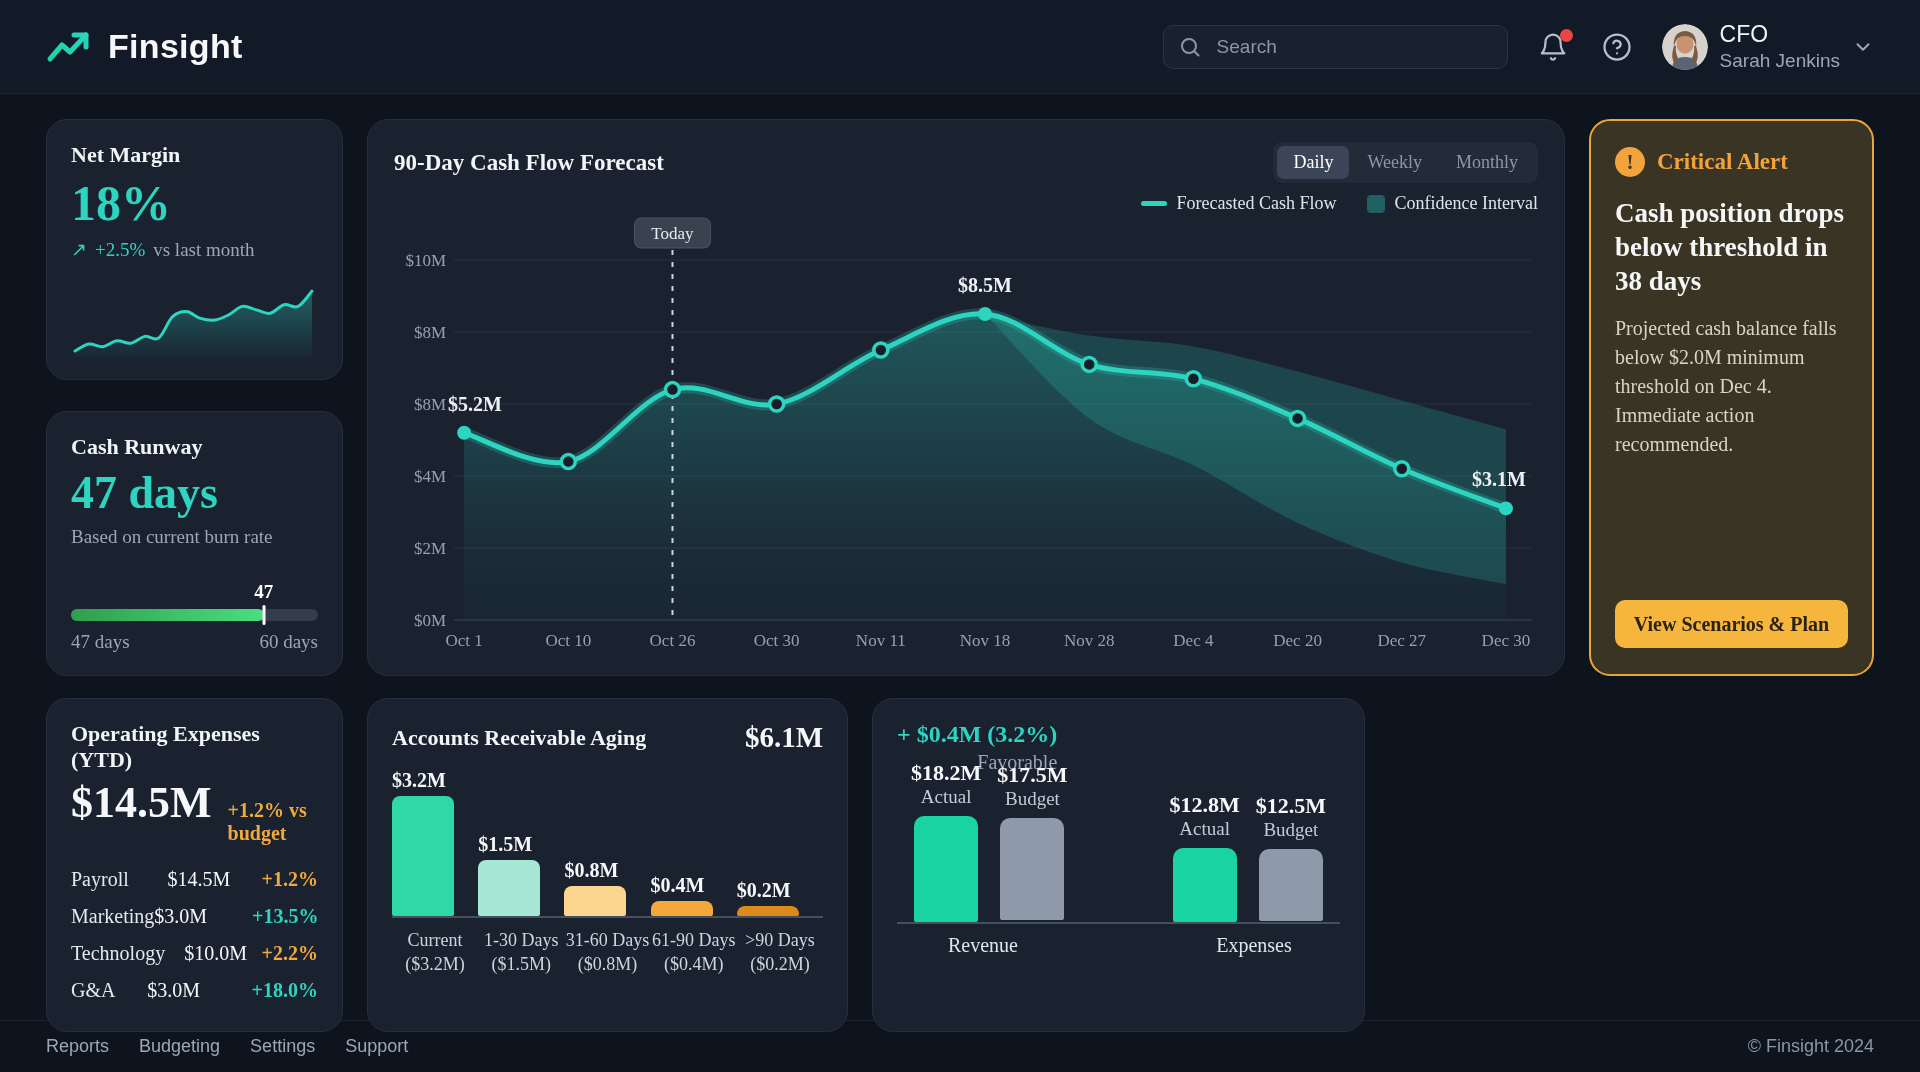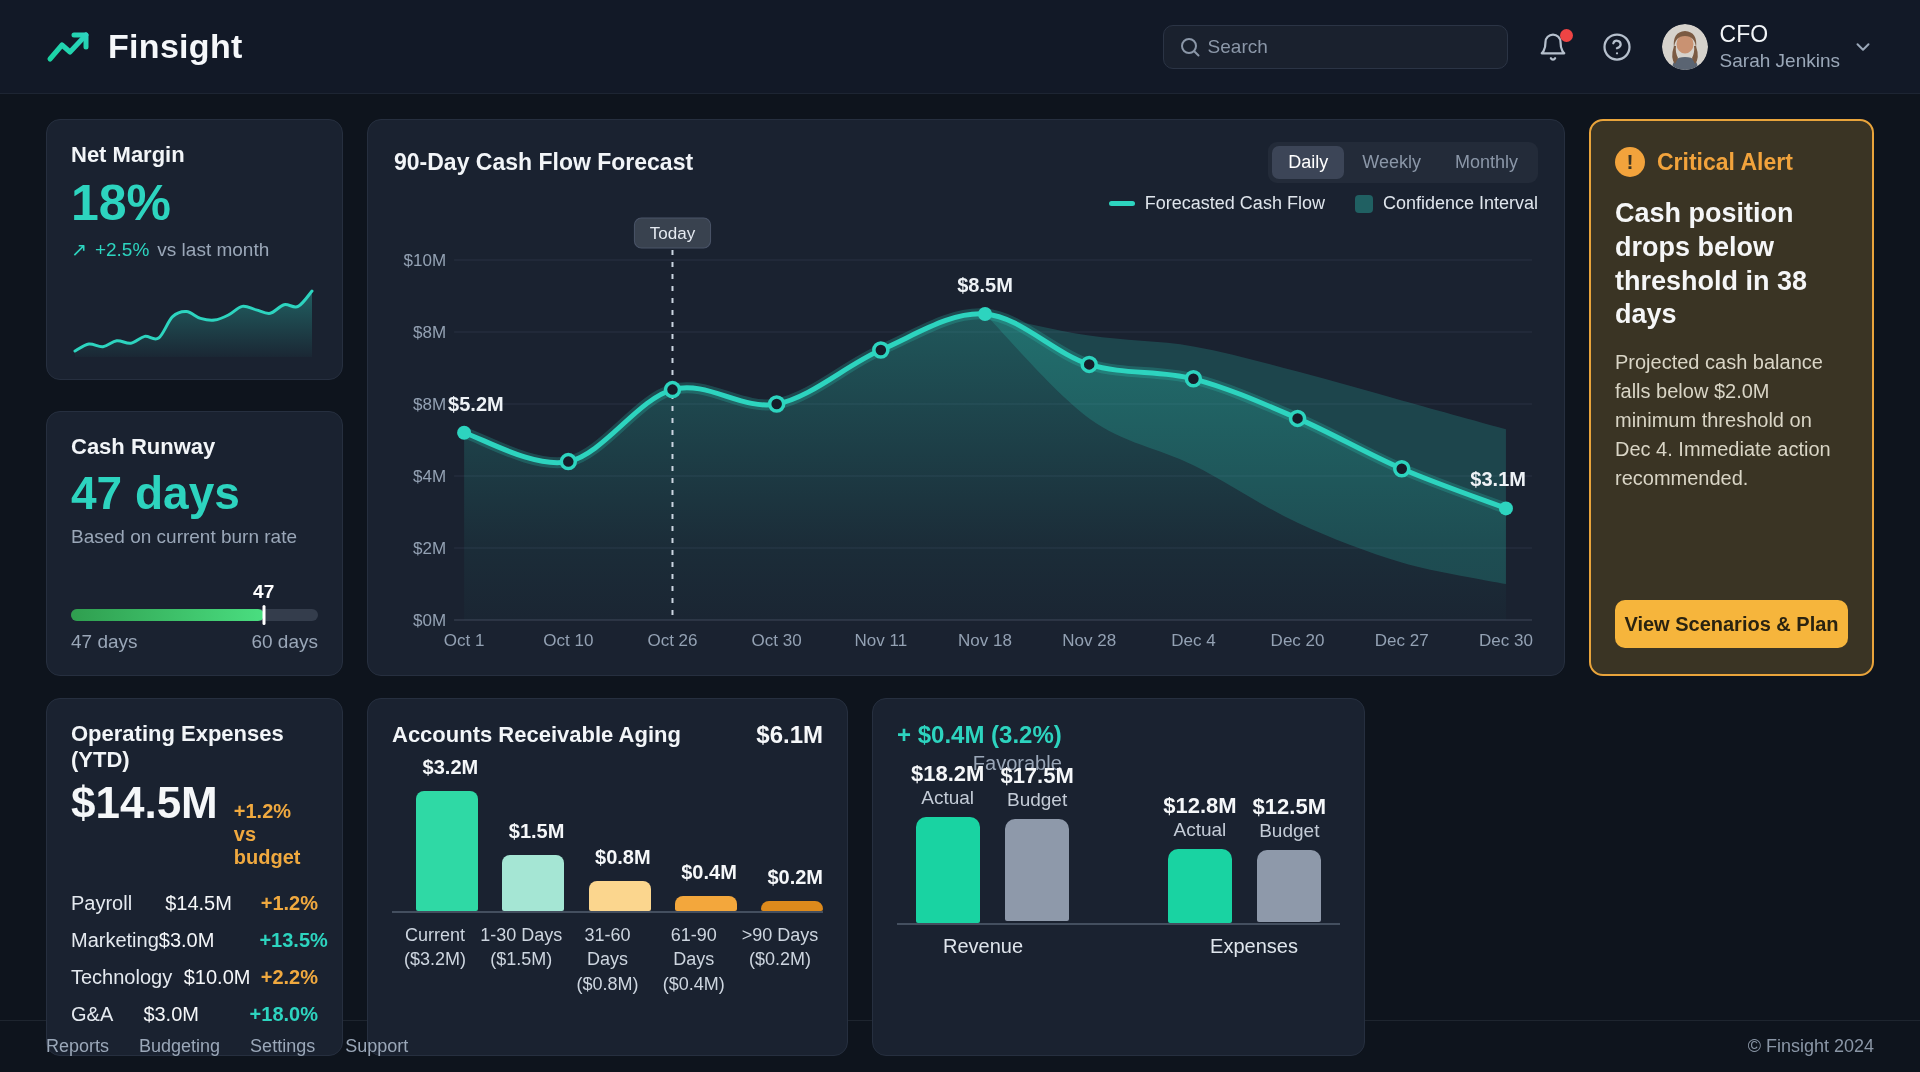--- a/index.html
+++ b/index.html
@@ -8,33 +8,33 @@
     width:1920px; height:1072px; overflow:hidden;
     background:#0e141d; color:#e8edf3;
     font-family:"Liberation Sans","DejaVu Sans",sans-serif;
   }
   
   header.topbar { height:94px; display:flex; align-items:center; padding:0 46px;
     background:#121927; border-bottom:1px solid #1d2533; }
   .brand { display:flex; gap:16px; align-items:center; font-size:34px; font-weight:bold; color:#f5f7fa; letter-spacing:.3px; }
   .topbar-right { margin-left:auto; display:flex; align-items:center; gap:26px; }
   .search-box { width:345px; height:44px; background:#1a212e; border:1px solid #2b3445; border-radius:10px;
-    display:flex; align-items:center; padding:0 14px; gap:4px; }
+    display:flex; align-items:center; padding:0 14px; gap:13px; }
   .search-box input { background:transparent; border:none; outline:none; color:#c6d0dc; font-size:19px; width:100%;
     font-family:inherit; }
   .search-box input::placeholder { color:#8b97a8; }
   .icon-btn { position:relative; background:none; border:none; padding:4px; cursor:pointer; display:flex; }
   .badge-dot { position:absolute; top:1px; right:-1px; width:13px; height:13px; border-radius:50%; background:#ef4444; }
   .user { display:flex; align-items:center; gap:12px; cursor:pointer; }
   .avatar { width:46px; height:46px; border-radius:50%; overflow:hidden; flex:none; }
   .user-role { font-size:23px; font-weight:normal; color:#f2f5f8; }
   .user-name { font-size:19px; color:#9aa7b8; margin-top:2px; }
   
   main { padding:25px 46px 0; }
-  .card { background:#1a2230; border:1px solid #262f3f; border-radius:14px; padding:22px 24px; }
+  .card { background:#1a2230; border:1px solid #262f3f; border-radius:21px; padding:22px 24px;font-family:Liberation Serif, serif; }
   .row1 { display:grid; grid-template-columns:297px 1fr 285px; gap:24px; height:553px; }
   .col-stack { display:flex; flex-direction:column; justify-content:space-between; }
   .row2 { display:grid; grid-template-columns:297px 481px 493px 1fr; gap:24px; height:288px; margin-top:26px; }
   .card-title { font-size:22px; font-weight:bold; color:#f2f5f8; }
   .teal { color:#2dd4bf; }
   
   .net-margin { height:261px; display:flex; flex-direction:column; }
   .kpi-value { font-size:50px; font-weight:bold; color:#2dd4bf; margin-top:10px; line-height:1; }
   .delta-row { font-size:19px; color:#9aa7b8; margin-top:10px; display:flex; gap:8px; align-items:center; }
   .spark { margin-top:auto; }
@@ -78,23 +78,23 @@
   .opex-value { font-size:44px; font-weight:bold; color:#f5f7f9; line-height:1; }
   .opex-delta { font-size:20px; color:#f0a93f; font-weight:bold; }
   .opex-rows { margin-top:16px; display:flex; flex-direction:column; }
   .opex-row { display:flex; align-items:center; font-size:20px; height:37px; }
   .opex-row .l { color:#e4e9ef; flex:1; }
   .opex-row .v { color:#f5f7f9; width:110px; text-align:right; }
   .opex-row .d { width:95px; text-align:right; font-weight:bold; }
   .d.amber { color:#f0a93f; } .d.teal { color:#2dd4bf;margin-left:45px; }
   
   .ar-head { display:flex; justify-content:space-between; align-items:center; }
-  .ar-total { font-size:24px; font-weight:bold; color:#f5f7f9; }
+  .ar-total { font-size:29px; font-weight:bold; color:#f5f7f9; }
   .ar-bars { display:flex; margin-top:12px; height:152px; align-items:flex-end; border-bottom:2px solid rgba(148,163,184,.35); }
-  .ar-col { flex:1; display:flex; flex-direction:column; align-items:flex-end; justify-content:flex-end; gap:12px; }
+  .ar-col { flex:1; display:flex; flex-direction:column; align-items:flex-start; justify-content:flex-end; gap:4px; }
   .ar-val { font-size:20px; font-weight:bold; color:#f5f7f9; }
   .ar-bar { width:62px; border-radius:8px 8px 2px 2px; }
   .ar-labels { display:flex; margin-top:10px; }
   .ar-lab { flex:1; text-align:center; font-size:18px; color:#cdd5df; line-height:1.35; }
   
   .bva-head { display:flex; justify-content:space-between; }
   .bva-delta { font-size:24px; font-weight:bold; color:#2dd4bf; text-align:right; }
   .bva-fav { font-size:20px; color:#9aa7b8; text-align:right; margin-top:3px; }
   .bva-bars { display:flex; justify-content:space-between; align-items:flex-end; height:150px; border-bottom:2px solid rgba(148,163,184,.35); padding:0 14px; }
   .bva-group { display:flex; gap:16px; align-items:center; }

